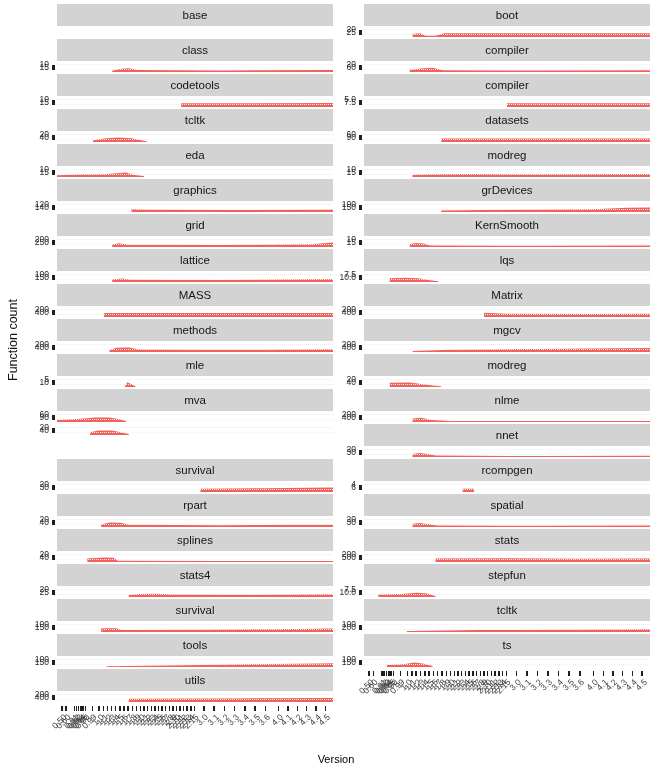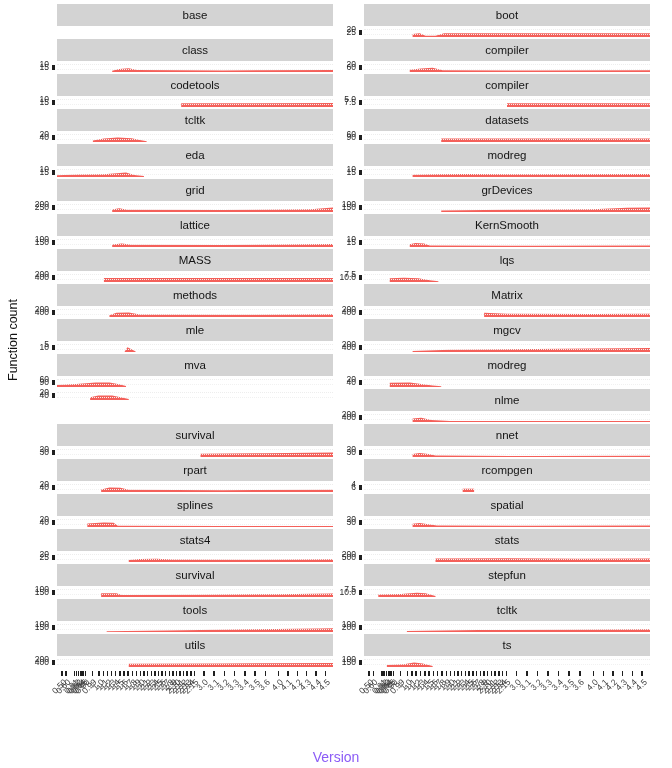--- a/index.html
+++ b/index.html
@@ -20,21 +20,21 @@
   .yticks span.t0{top:1px;}
   .yticks span.t1{top:4px;}
   .ymark{position:absolute;left:-5px;width:3px;height:2.5px;background:#1f1f1f;}
   .axis{position:relative;height:64px;}
   .xtick{position:absolute;top:2px;width:1.5px;height:4.5px;background:#1f1f1f;}
   .xlabelwrap{position:absolute;top:8px;width:0;height:0;}
   .xlabelwrap span{position:absolute;right:0;top:0;display:inline-block;white-space:nowrap;
                    font-size:8.5px;color:#3c3c3c;transform:rotate(-45deg);transform-origin:100% 0;}
   .ylab{position:absolute;top:340px;left:-28px;white-space:nowrap;font-size:12.5px;color:#111;
         transform:translateY(-50%) rotate(-90deg);}
-  .xlab{position:absolute;left:0;right:0;bottom:3px;text-align:center;font-size:14px;color:#8b5cf6;}
+  .xlab{position:absolute;left:0;right:0;bottom:3px;text-align:center;font-size:11px;color:#000000;}
 </style>
 </head>
 <body>
 
 <div class="figure">
   <div class="facet-col" id="col0">
       <div class="facet">
         <div class="strip">
           <span>base</span>
         </div>
@@ -98,20 +98,36 @@
           <div class="yticks">
             <span class="t0">10</span>
             <span class="t1">15</span>
           </div>
           <div class="ymark" style="top: 3.5px;"></div>
           <div class="ymark" style="top: 6px;"></div>
         </div>
       </div>
       <div class="facet">
         <div class="strip">
+          <span>graphics</span>
+        </div>
+        <div class="panel">
+          <svg viewBox="0 0 100 11" preserveAspectRatio="none">
+            <polygon points="27.00,11 27.00,7.70 30.00,8.58 60.00,9.02 100.00,8.58 100.00,11" fill="#f4605a"></polygon>
+          </svg>
+          <div class="yticks">
+            <span class="t0">120</span>
+            <span class="t1">140</span>
+          </div>
+          <div class="ymark" style="top: 3.5px;"></div>
+          <div class="ymark" style="top: 6px;"></div>
+        </div>
+      </div>
+      <div class="facet">
+        <div class="strip">
           <span>grid</span>
         </div>
         <div class="panel">
           <svg viewBox="0 0 100 11" preserveAspectRatio="none">
             <polygon points="20.00,11 20.00,8.58 22.50,7.26 25.50,8.80 60.00,9.02 92.00,8.36 100.00,6.60 100.00,11" fill="#f4605a"></polygon>
           </svg>
           <div class="yticks">
             <span class="t0">200</span>
             <span class="t1">250</span>
           </div>

